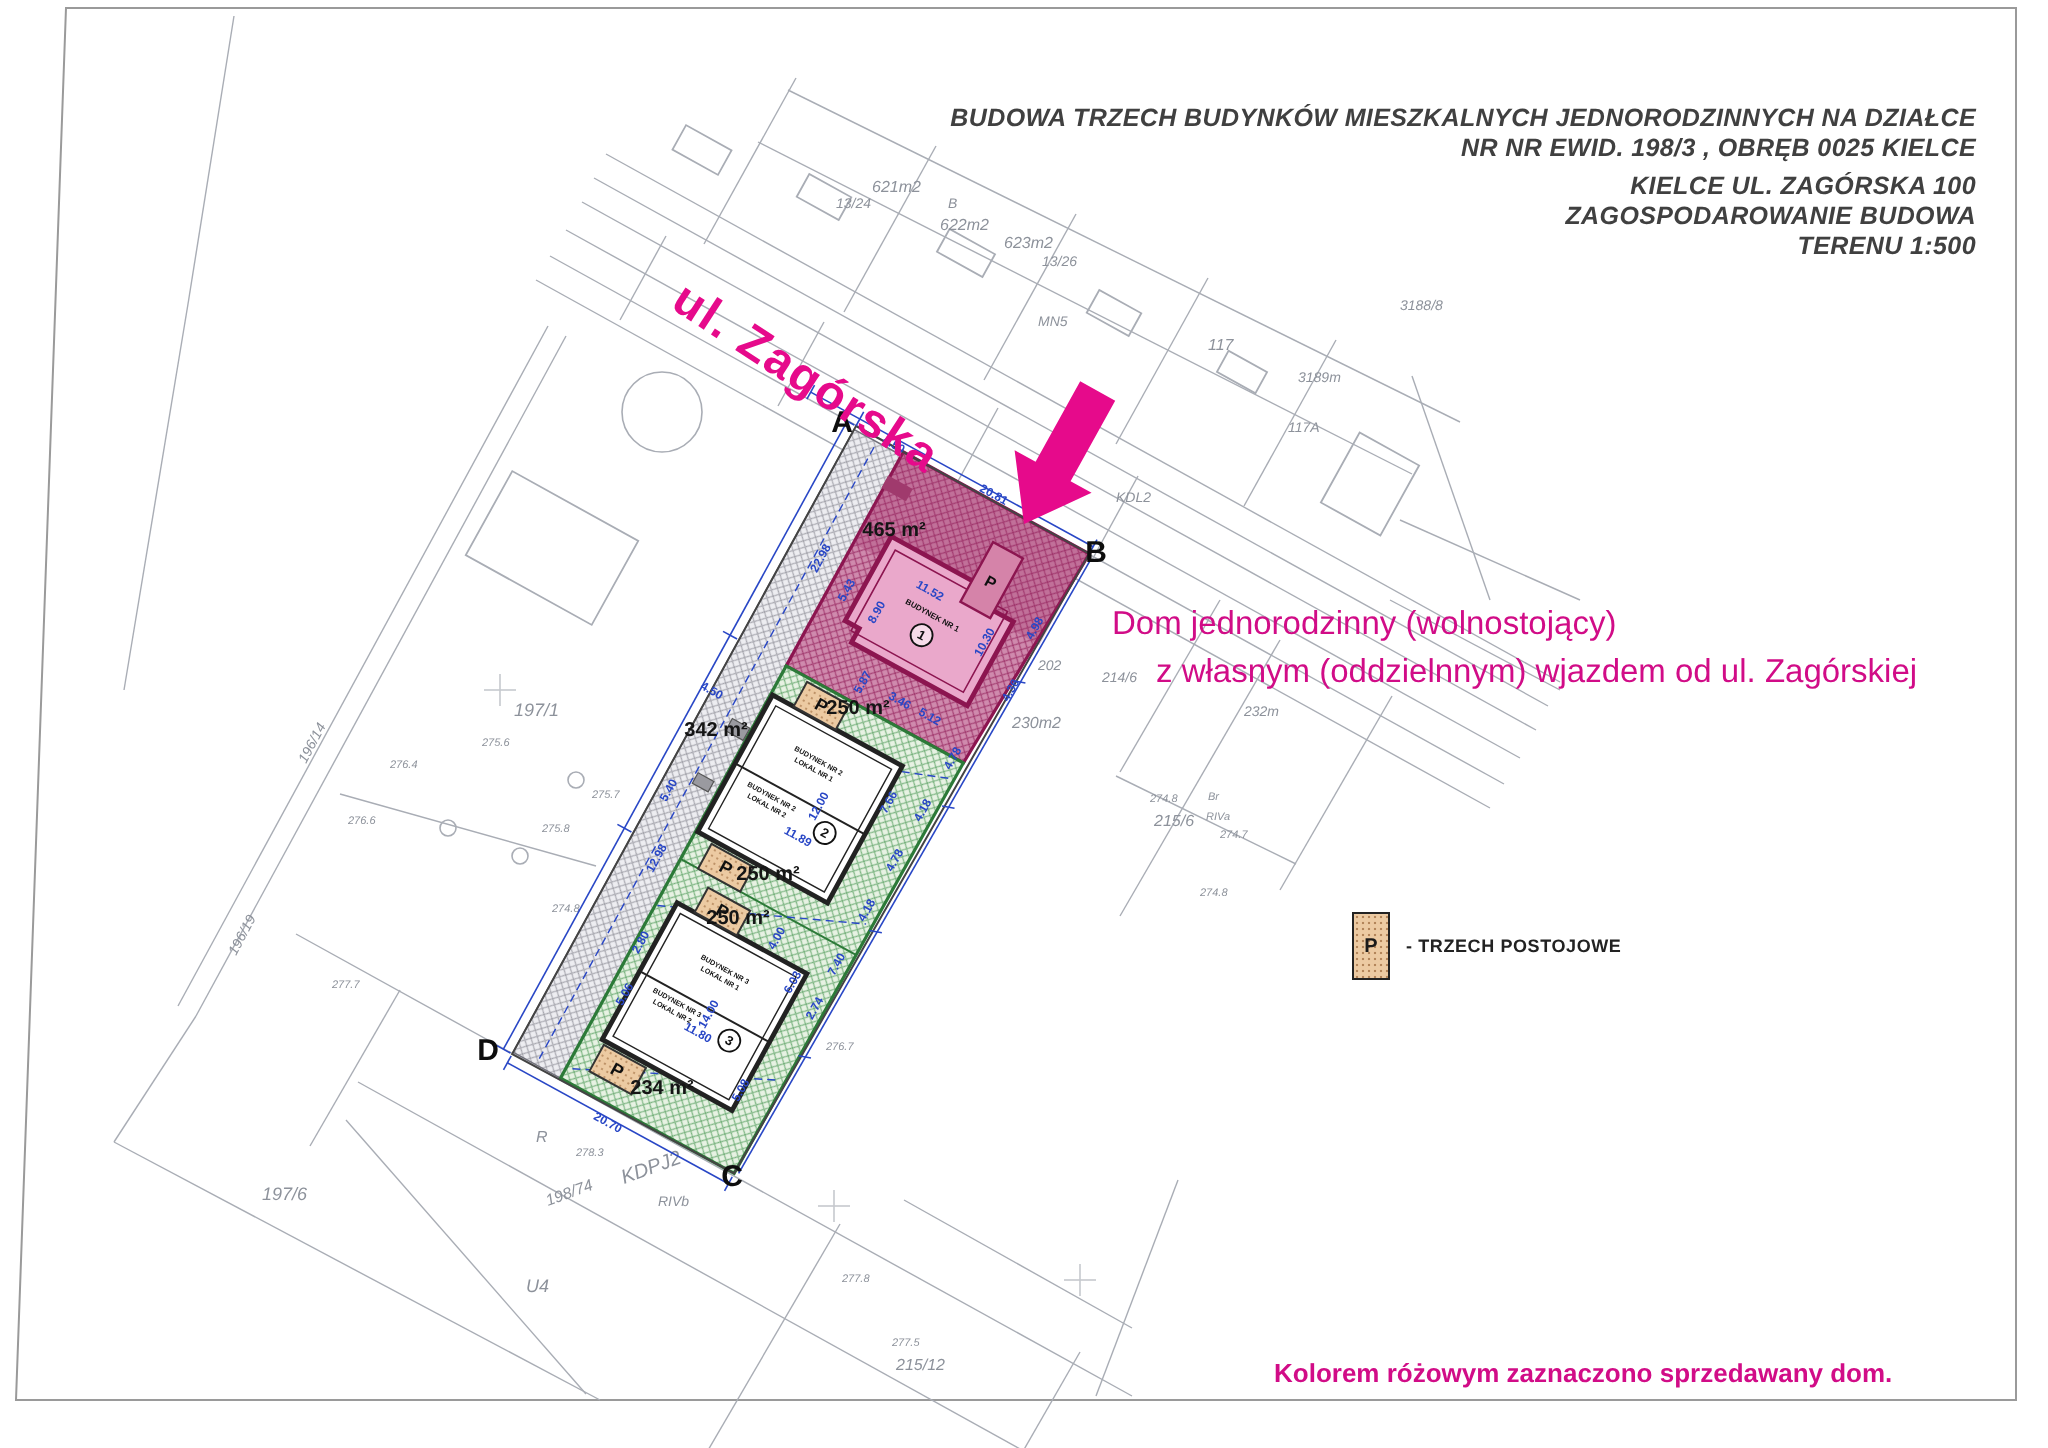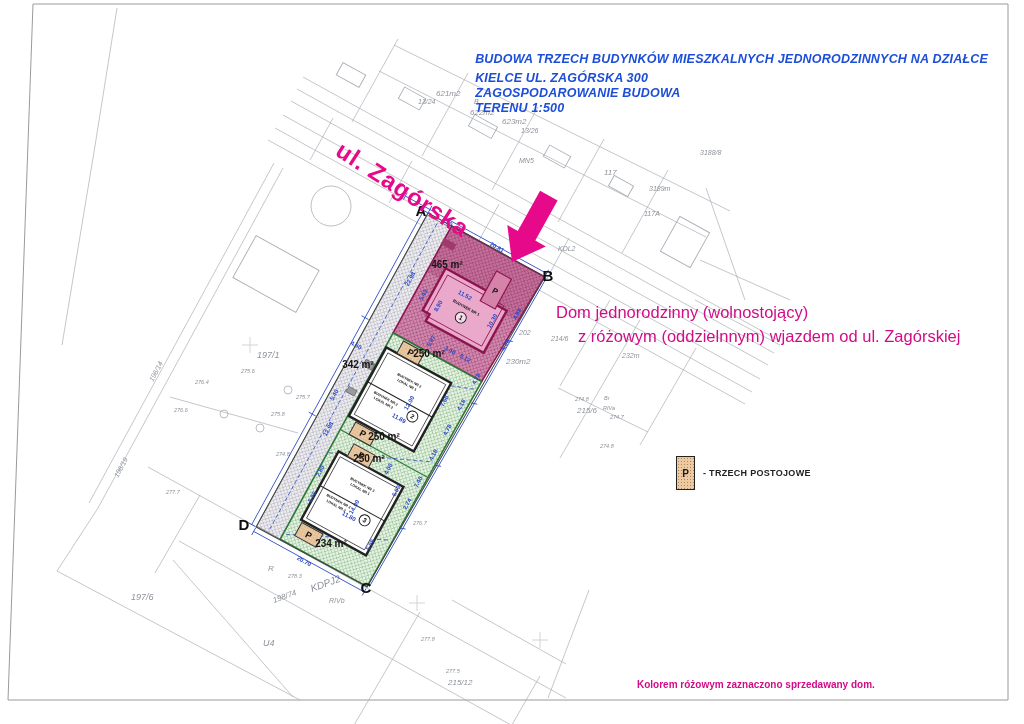--- a/index.html
+++ b/index.html
@@ -6,29 +6,29 @@
   .sheet{position:relative;width:1024px;height:724px;background:#fff;overflow:hidden;
          font-family:"Liberation Sans",sans-serif;}
   #plan-svg{position:absolute;left:0;top:0;}
   #plan-svg text{font-family:"Liberation Sans",sans-serif;}
   .bgt{fill:#8d929b;font-style:italic;}
   .dim{fill:#2947c6;font-weight:bold;}
   .area{fill:#151515;font-weight:bold;}
   .corner{fill:#0d0d0d;font-weight:bold;}
   .btxt{fill:#101010;font-weight:bold;}
   .overlay{position:absolute;z-index:5;}
-  .title-block{right:36px;top:52px;color:#1d4ed8;
+  .title-block{right:36px;top:52px;text-align:right;color:#404040;
     font-style:italic;font-weight:bold;font-size:12.5px;line-height:15px;letter-spacing:.2px;}
   .title-gap{margin-top:4px;}
   .street-label{left:346px;top:136px;color:#e60a8b;font-weight:bold;font-size:24px;
     transform:rotate(33deg);transform-origin:0 0;letter-spacing:1px;white-space:nowrap;}
   .annotation{left:556px;top:300px;color:#d10c87;font-weight:normal;font-size:16.5px;
     line-height:24px;white-space:nowrap;}
   .annotation .indent{padding-left:22px;}
-  .footnote{left:637px;top:679px;color:#d10c87;font-weight:bold;font-size:10px;white-space:nowrap;}
+  .footnote{left:637px;top:679px;color:#d10c87;font-weight:bold;font-size:13px;white-space:nowrap;}
   .legend{left:676px;top:456px;display:flex;align-items:center;}
   .legend-box{width:17px;height:32px;border:1px solid #222;background-color:#eccaa2;
     background-image:radial-gradient(#b3855a 0.6px, transparent 0.8px);background-size:3px 3px;
     display:flex;align-items:center;justify-content:center;
     font-weight:bold;font-size:10px;color:#1a1a1a;}
   .legend-label{margin-left:8px;font-weight:bold;font-size:9px;color:#222;letter-spacing:.3px;}
 </style>
 </head>
 <body>
 
@@ -264,30 +264,31 @@
       <text x="331" y="547" font-size="10" text-anchor="middle" class="area">234 m²</text>
       <text x="421" y="216" font-size="15" text-anchor="middle" class="corner">A</text>
       <text x="548" y="281" font-size="15" text-anchor="middle" class="corner">B</text>
       <text x="366" y="593" font-size="15" text-anchor="middle" class="corner">C</text>
       <text x="244" y="530" font-size="15" text-anchor="middle" class="corner">D</text>
       <polygon points="0,0 -22,-30 -10,-30 -10,-76 10,-76 10,-30 22,-30" fill="#e60a8b" transform="translate(512 262) rotate(29)"></polygon>
     </svg>
 
   <div class="overlay title-block">
     <div>BUDOWA TRZECH BUDYNKÓW MIESZKALNYCH JEDNORODZINNYCH NA DZIAŁCE</div>
-    <div class="title-gap">KIELCE UL. ZAGÓRSKA 300</div>
+    <div>NR  NR EWID. 198/3 , OBRĘB 0025 KIELCE</div>
+    <div class="title-gap">KIELCE UL. ZAGÓRSKA 100</div>
     <div>ZAGOSPODAROWANIE BUDOWA</div>
     <div>TERENU 1:500</div>
   </div>
 
   <div class="overlay street-label">ul. Zagórska</div>
 
   <div class="overlay annotation">
     <div>Dom jednorodzinny (wolnostojący)</div>
-    <div class="indent">z różowym (oddzielnnym) wjazdem od ul. Zagórskiej</div>
+    <div class="indent">z własnym (oddzielnnym) wjazdem od ul. Zagórskiej</div>
   </div>
 
   <div class="overlay legend">
     <div class="legend-box">P</div>
     <div class="legend-label">- TRZECH POSTOJOWE</div>
   </div>
 
   <div class="overlay footnote">Kolorem różowym zaznaczono sprzedawany dom.</div>
 </div>
 

